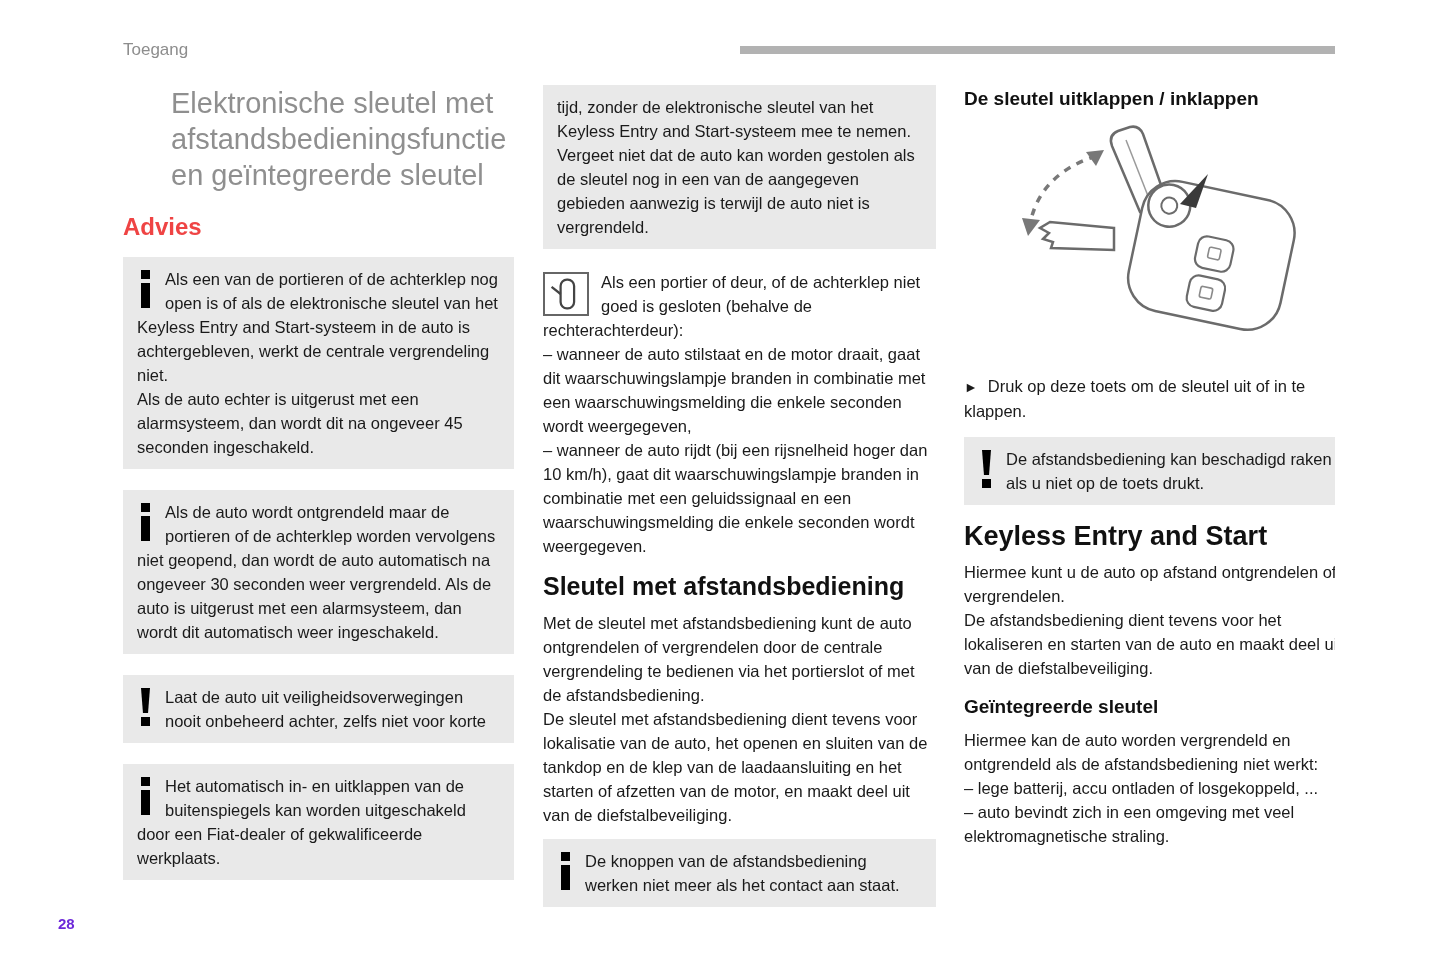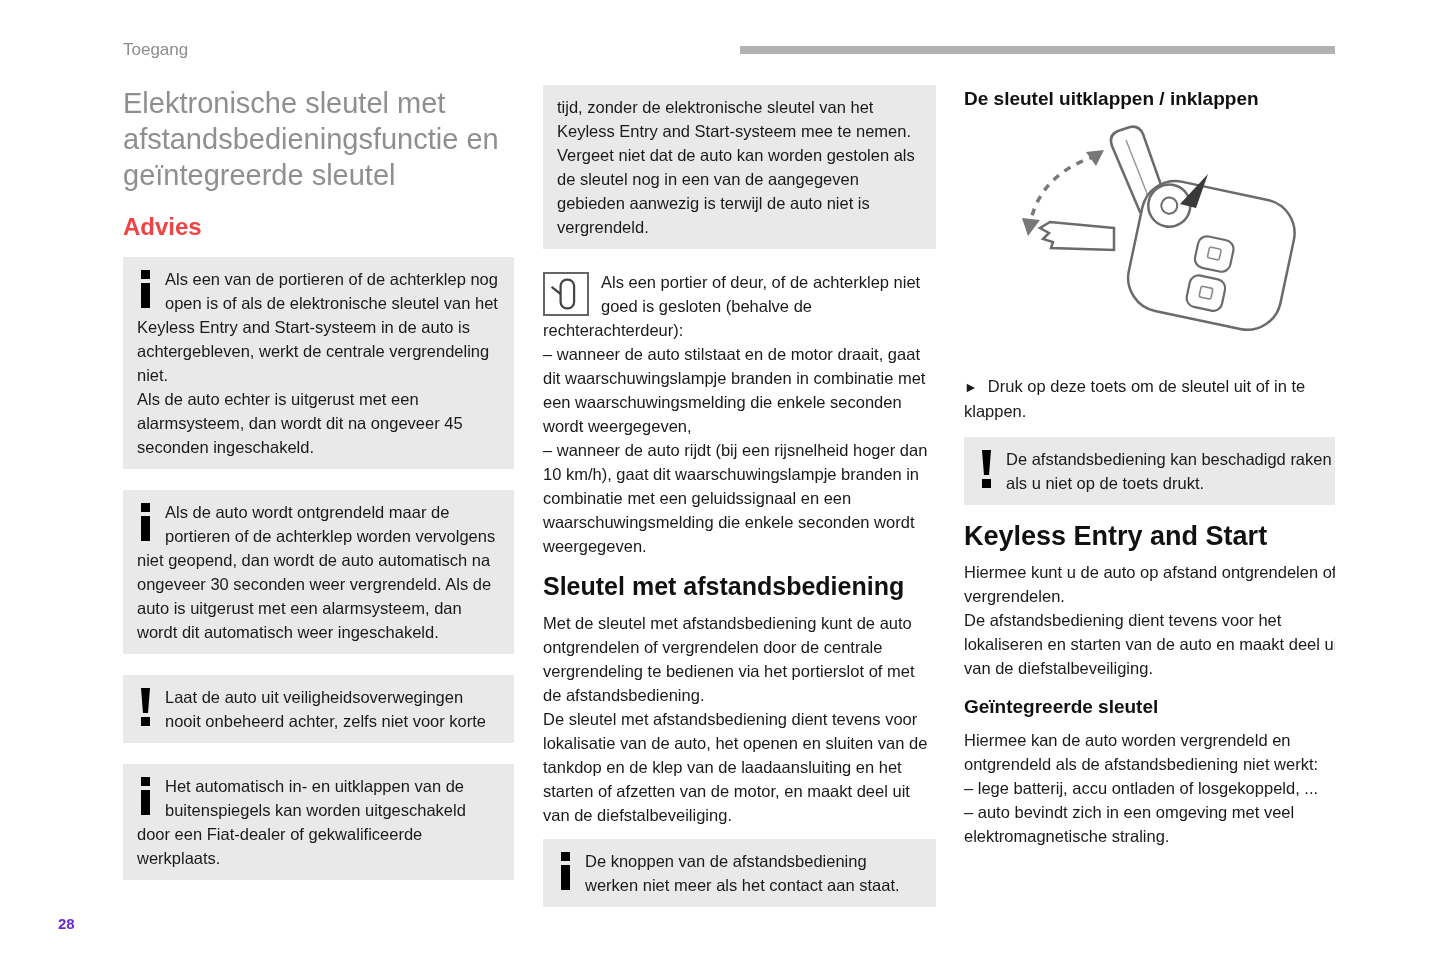--- a/index.html
+++ b/index.html
@@ -18,20 +18,21 @@
     background:#b2b2b2;
   }
   .col { position:absolute; top:85px; }
   .col1 { left:123px; width:391px; }
   .col2 { left:543px; width:393px; }
   .col3 { left:964px; width:392px; top:88px; }
 
   .doc-title {
     font-size:29px; line-height:36px; color:#8f8f8f; font-weight:400;
     margin-bottom:20px;
+    margin-left:48px;
   }
   h2.section { font-size:24px; font-weight:700; margin-bottom:16px; color:#ef4444; }
   h2.big { font-size:25px; font-weight:700; margin:10px 0 10px; color:#111; }
   h3.sub { font-size:19px; font-weight:700; margin:16px 0 10px; color:#111; }
 
   .para {
     font-size:16.5px; line-height:24px; white-space:pre-line; color:#1a1a1a;
     margin-bottom:10px;
   }
 

